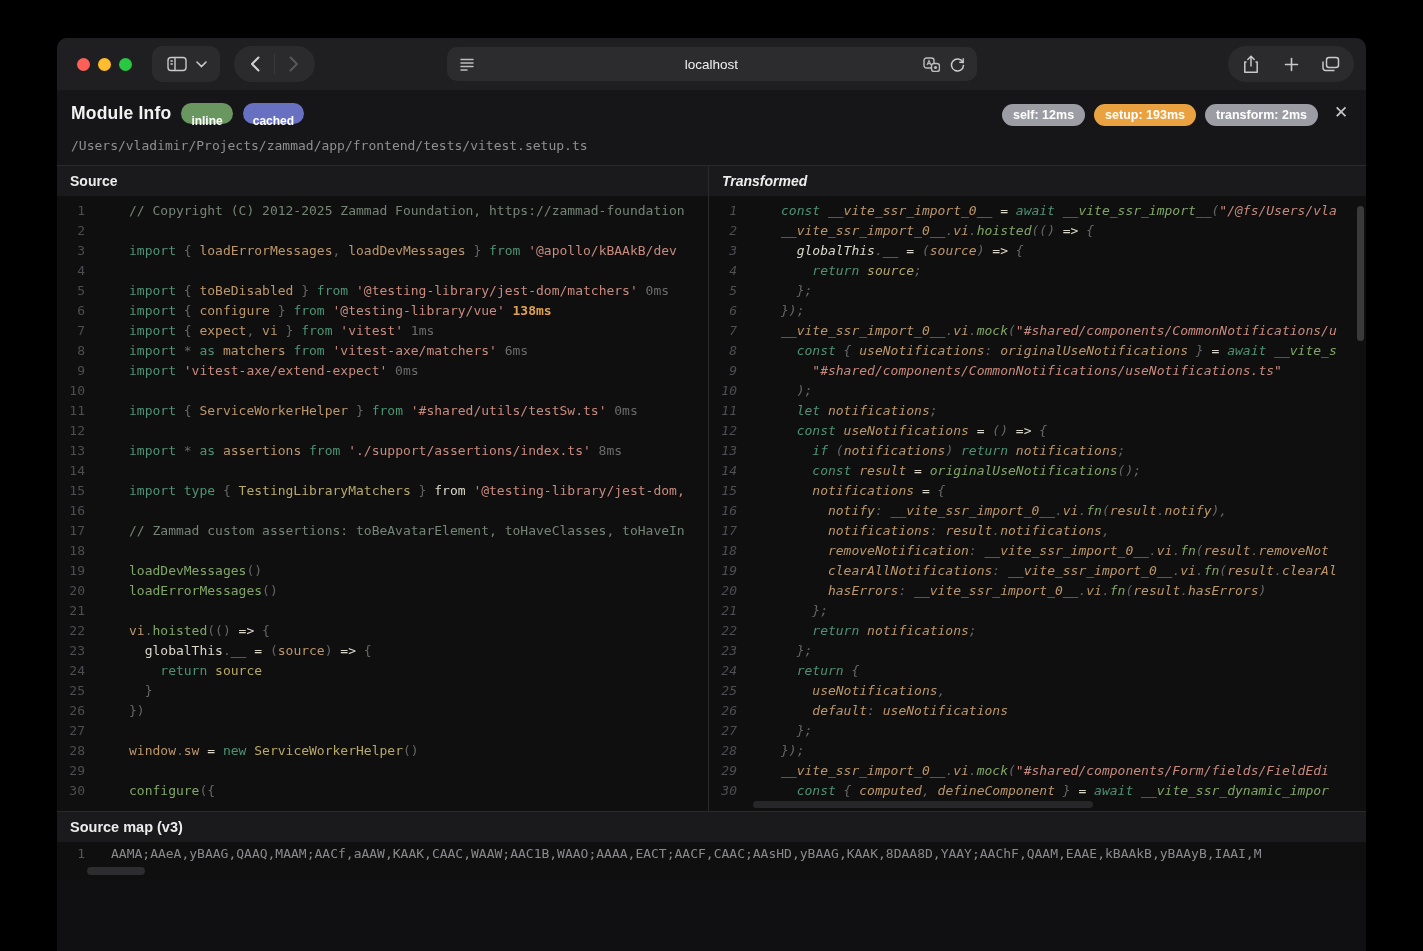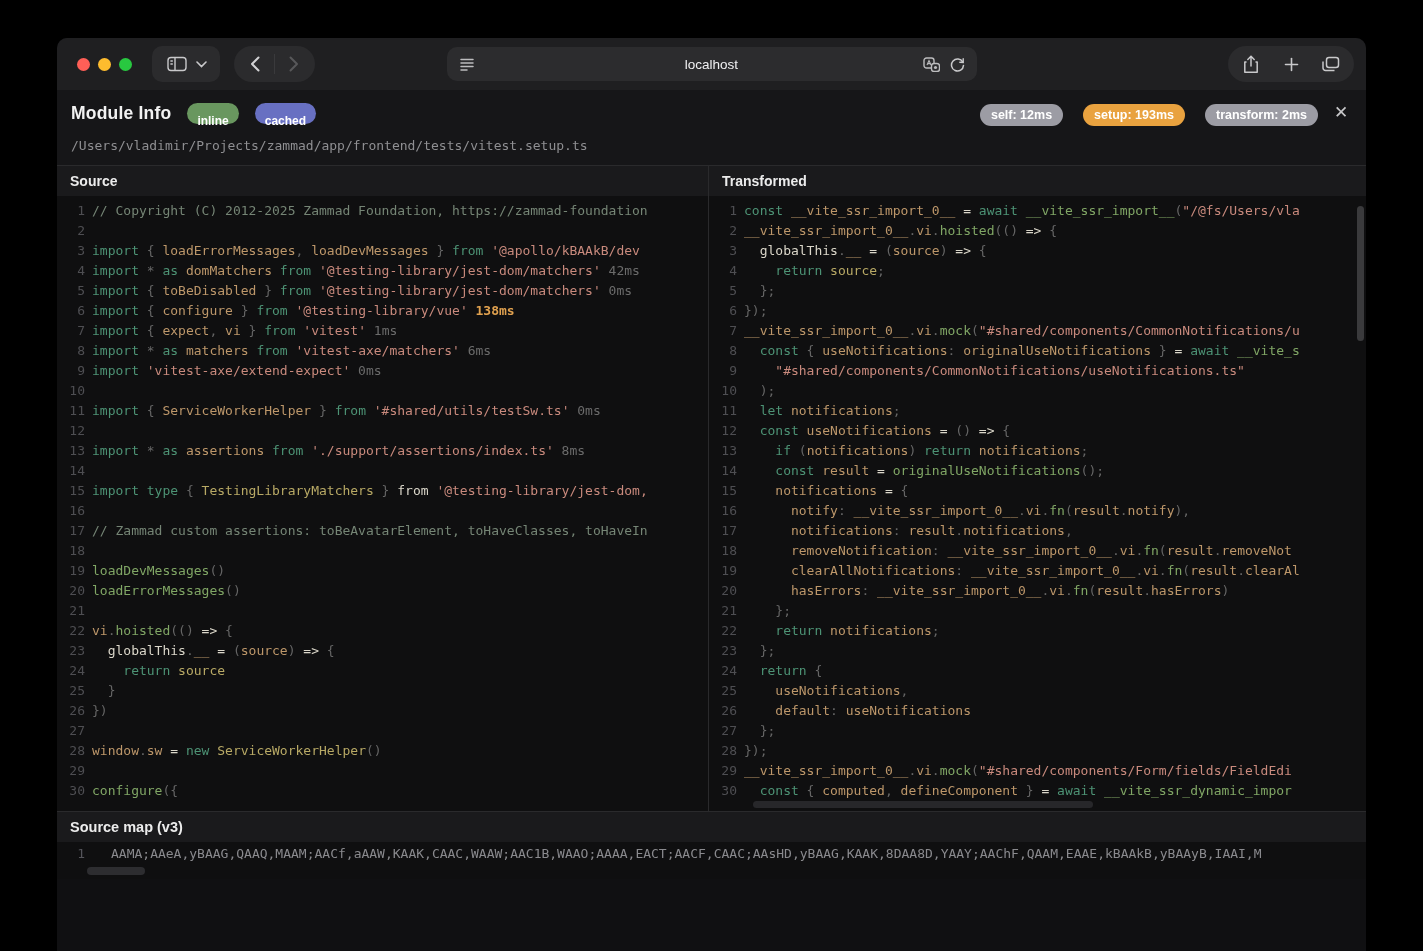--- a/index.html
+++ b/index.html
@@ -18,44 +18,44 @@
   .nav-sep { width:1px; height:20px; background:#3a3a3c; margin:0 4px; }
   .icon-btn { display:flex; align-items:center; justify-content:center; width:30px; height:30px; color:#c9c9cb; }
   .urlbar { position:absolute; left:50%; top:9px; transform:translateX(-50%); width:530px; height:34px;
             background:#2c2c2e; border-radius:10px; display:flex; align-items:center; padding:0 12px; }
   .urlbar .host { position:absolute; left:0; right:0; text-align:center; color:#f1f1f3; font-size:13.5px; }
   .urlbar-right { margin-left:auto; display:flex; align-items:center; gap:10px; z-index:1; }
   .right-group { margin-left:auto; display:flex; align-items:center; background:#2b2b2d; border-radius:18px; height:36px; padding:0 8px; gap:10px; margin-right:2px; }
 
   
   .module-header { position:relative; height:75px; background:#161618; padding:13px 16px 0 14px; }
-  .title-row { display:flex; align-items:flex-end; gap:16px; }
+  .title-row { display:flex; align-items:flex-end; gap:10px; }
   .module-title { color:#f2f2f2; font-size:17.5px; font-weight:700; letter-spacing:.2px; }
   .badge { height:21px; line-height:21px; padding:8px 10px; border-radius:11px; color:#fff; font-size:12px; font-weight:600; }
   .badge-inline { background:var(--c-badge_inline); }
   .badge-cached { background:var(--c-badge_cached); }
-  .timings { position:absolute; right:48px; top:14px; display:flex; gap:20px; }
+  .timings { position:absolute; right:48px; top:14px; display:flex; gap:9px; }
   .pill { height:22px; line-height:22px; padding:0 11px; border-radius:11px; background:var(--c-pill_gray);
           color:#fff; font-size:12.5px; font-weight:700; }
   .pill.hot { background:var(--c-pill_orange); }
   .close-x { position:absolute; right:15px; top:12px; width:20px; height:20px; color:#c7c7c9; font-size:17px;
              display:flex; align-items:center; justify-content:center; cursor:default; }
   .file-path { margin-top:14px; color:#8f8f92; font-size:13px; font-family:"DejaVu Sans Mono", monospace; }
 
   
   .panels { display:flex; border-top:1px solid #2a2a2c; height:646px; }
   .panel { position:relative; overflow:hidden; }
   .panel.src { width:652px; border-right:1px solid #2a2a2c; }
-  .panel.out { flex:1; }
+  .panel.out { flex:1;font-style:italic; }
   .panel-header { height:30px; line-height:30px; background:#1a1a1c; color:#ececec; font-size:14px; font-weight:700; padding-left:13px; }
   .code { height:615px; overflow:hidden; background:#0f0f10; padding-top:5px;
           font-family:"DejaVu Sans Mono", monospace; font-size:13px; line-height:20px; }
   .cl { display:flex; height:20px; white-space:pre; }
   .lnum { flex:none; width:28px; text-align:right; margin-right:7px; color:#4e4e52; }
-  .ltext { white-space:pre; }
+  .ltext { white-space:pre;margin-left:37px; }
   .tk-k{color:var(--c-k);} .tk-v{color:var(--c-v);} .tk-f{color:var(--c-f);}
   .tk-s{color:var(--c-s);} .tk-c{color:var(--c-c);} .tk-p{color:var(--c-p);}
   .tk-t{color:var(--c-t);} .tk-n{color:var(--c-n);} .tk-m{color:var(--c-m);}
   .tk-mh{color:var(--c-mh); font-weight:700;}
 
   .vscroll-thumb { position:absolute; right:2px; top:40px; width:7px; height:135px; border-radius:4px; background:#3a3a3c; }
   .hscroll-thumb { position:absolute; bottom:3px; left:44px; width:340px; height:7px; border-radius:4px; background:#27272a; }
 
   
   .sourcemap { border-top:1px solid #2a2a2c; background:#0f0f10; position:relative; }
@@ -175,21 +175,21 @@
     <div class="file-path">/Users/vladimir/Projects/zammad/app/frontend/tests/vitest.setup.ts</div>
   </div>
 
   <div class="panels">
     <div class="panel src">
       <div class="panel-header">Source</div>
       <div class="code">
           <div class="cl"><span class="lnum">1</span><span class="ltext"><span class="tk-c">// Copyright (C) 2012-2025 Zammad Foundation, https://zammad-foundation</span></span></div>
           <div class="cl"><span class="lnum">2</span><span class="ltext"></span></div>
           <div class="cl"><span class="lnum">3</span><span class="ltext"><span class="tk-k">import</span><span class="tk-p"> { </span><span class="tk-v">loadErrorMessages</span><span class="tk-p">, </span><span class="tk-v">loadDevMessages</span><span class="tk-p"> } </span><span class="tk-k">from</span><span class="tk-s"> '@apollo/kBAAkB/dev</span></span></div>
-          <div class="cl"><span class="lnum">4</span><span class="ltext"><span class="tk-k">import</span><span class="tk-p"> * </span><span class="tk-k">as</span><span class="tk-v"> domMatchers</span><span class="tk-k"> from</span><span class="tk-s"> '@testing-library/jest-dom/matchers'</span><span class="tk-m"> 42ms</span></span></div>
+          <div class="cl"><span class="lnum">4</span></div>
           <div class="cl"><span class="lnum">5</span><span class="ltext"><span class="tk-k">import</span><span class="tk-p"> { </span><span class="tk-v">toBeDisabled</span><span class="tk-p"> } </span><span class="tk-k">from</span><span class="tk-s"> '@testing-library/jest-dom/matchers'</span><span class="tk-m"> 0ms</span></span></div>
           <div class="cl"><span class="lnum">6</span><span class="ltext"><span class="tk-k">import</span><span class="tk-p"> { </span><span class="tk-v">configure</span><span class="tk-p"> } </span><span class="tk-k">from</span><span class="tk-s"> '@testing-library/vue'</span><span class="tk-mh"> 138ms</span></span></div>
           <div class="cl"><span class="lnum">7</span><span class="ltext"><span class="tk-k">import</span><span class="tk-p"> { </span><span class="tk-v">expect</span><span class="tk-p">, </span><span class="tk-v">vi</span><span class="tk-p"> } </span><span class="tk-k">from</span><span class="tk-s"> 'vitest'</span><span class="tk-m"> 1ms</span></span></div>
           <div class="cl"><span class="lnum">8</span><span class="ltext"><span class="tk-k">import</span><span class="tk-p"> * </span><span class="tk-k">as</span><span class="tk-v"> matchers</span><span class="tk-k"> from</span><span class="tk-s"> 'vitest-axe/matchers'</span><span class="tk-m"> 6ms</span></span></div>
           <div class="cl"><span class="lnum">9</span><span class="ltext"><span class="tk-k">import</span><span class="tk-s"> 'vitest-axe/extend-expect'</span><span class="tk-m"> 0ms</span></span></div>
           <div class="cl"><span class="lnum">10</span><span class="ltext"></span></div>
           <div class="cl"><span class="lnum">11</span><span class="ltext"><span class="tk-k">import</span><span class="tk-p"> { </span><span class="tk-v">ServiceWorkerHelper</span><span class="tk-p"> } </span><span class="tk-k">from</span><span class="tk-s"> '#shared/utils/testSw.ts'</span><span class="tk-m"> 0ms</span></span></div>
           <div class="cl"><span class="lnum">12</span><span class="ltext"></span></div>
           <div class="cl"><span class="lnum">13</span><span class="ltext"><span class="tk-k">import</span><span class="tk-p"> * </span><span class="tk-k">as</span><span class="tk-v"> assertions</span><span class="tk-k"> from</span><span class="tk-s"> './support/assertions/index.ts'</span><span class="tk-m"> 8ms</span></span></div>
           <div class="cl"><span class="lnum">14</span><span class="ltext"></span></div>

